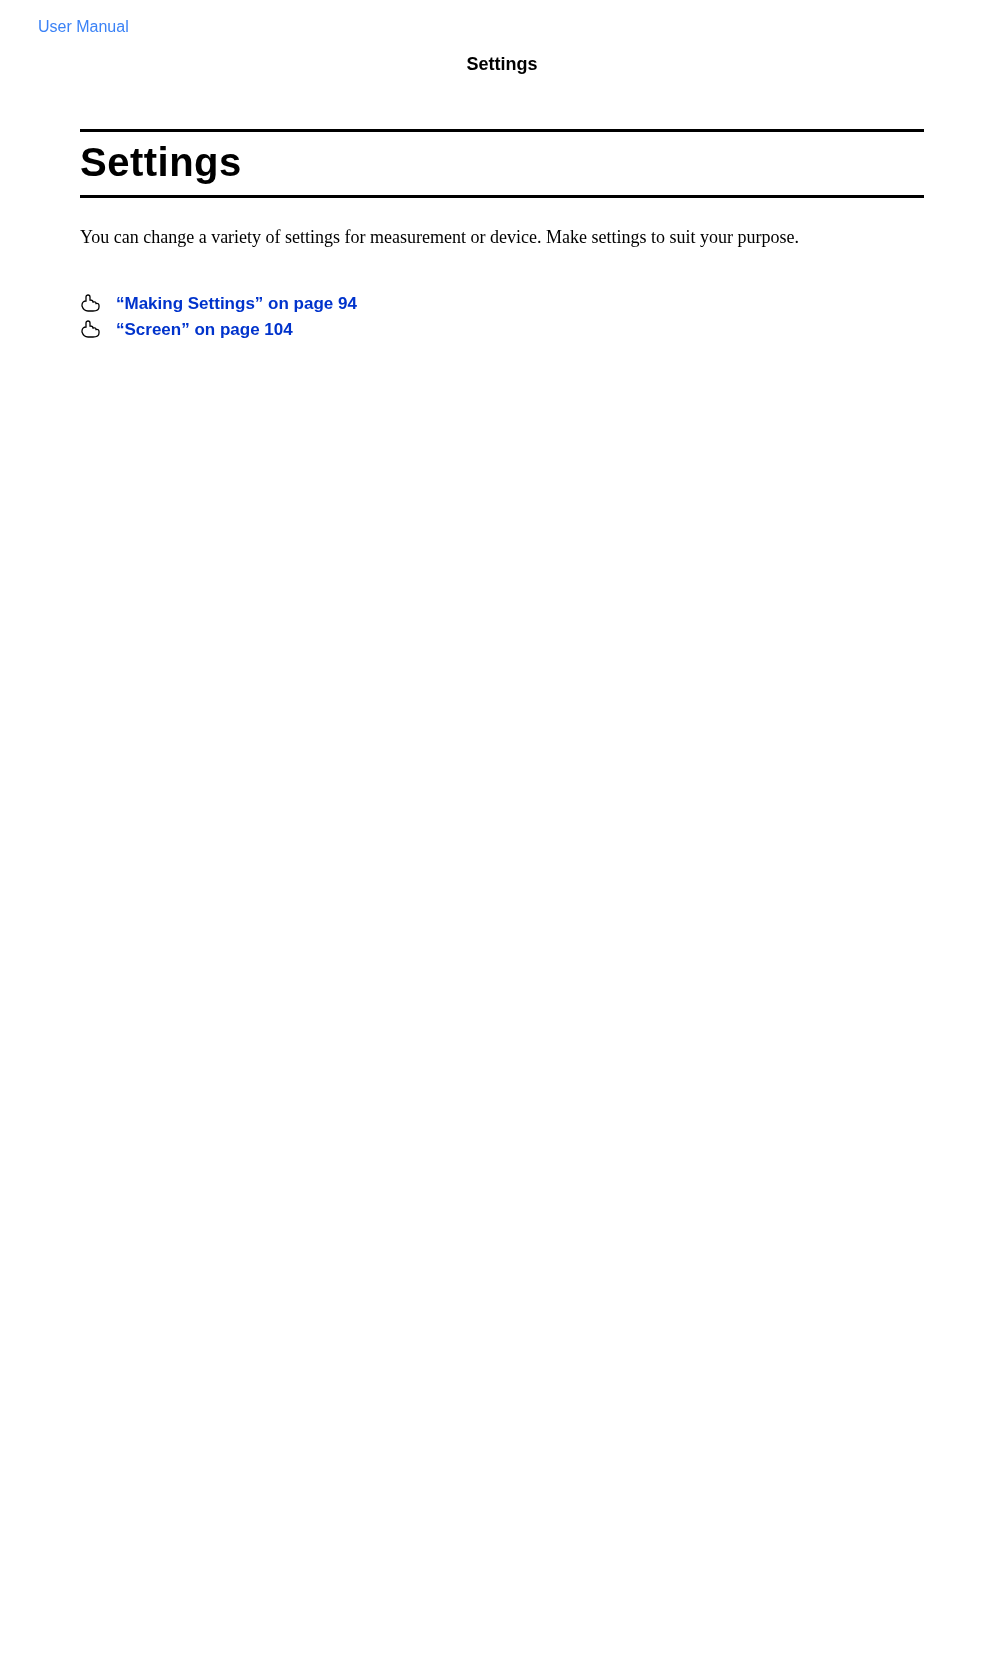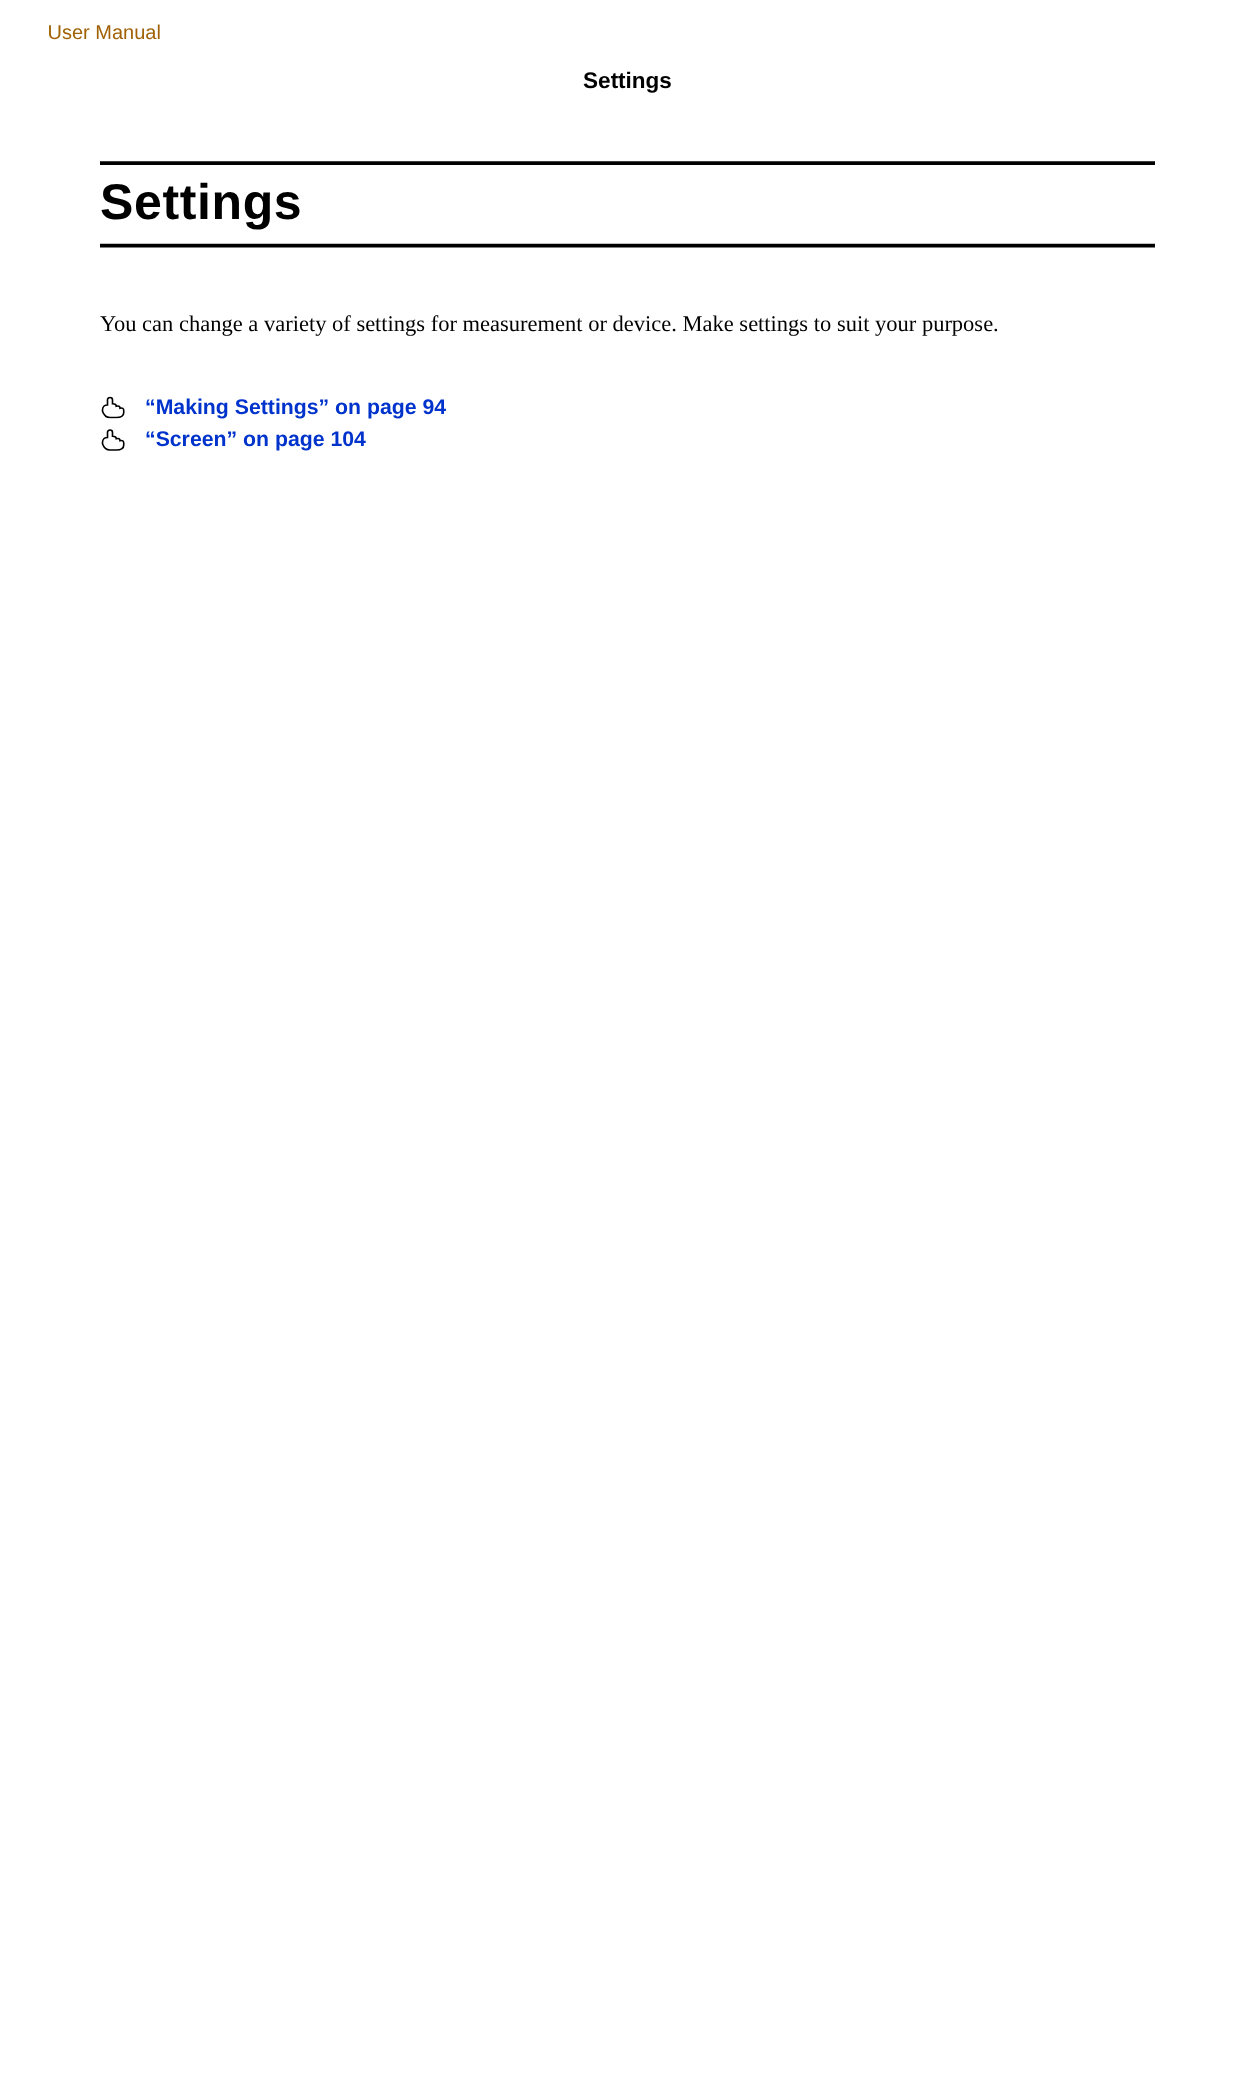--- a/index.html
+++ b/index.html
@@ -16,21 +16,21 @@
     height: 1676px;
     padding: 20px 80px 0 80px;
     position: relative;
   }
   .running-head-left {
     position: absolute;
     top: 18px;
     left: 38px;
     font-family: Arial, Helvetica, sans-serif;
     font-size: 16px;
-    color: #a16207;
+    color: #3b82f6;
   }
   .running-head-center {
     text-align: center;
     font-family: Arial, Helvetica, sans-serif;
     font-weight: 700;
     font-size: 18px;
     margin-top: 34px;
     color: #000;
   }
   .chapter-block {
@@ -39,31 +39,31 @@
     border-bottom: 3px solid #000;
     padding: 8px 0 10px 0;
   }
   .chapter-title {
     font-family: Arial, Helvetica, sans-serif;
     font-weight: 800;
     font-size: 40px;
     letter-spacing: 0.5px;
   }
   .intro {
-    margin-top: 48px;
+    margin-top: 26px;
     font-size: 18px;
     line-height: 1.45;
     font-family: Georgia, 'Times New Roman', serif;
   }
   .xref-list {
     margin-top: 44px;
   }
   .xref-item {
     display: flex;
-    align-items: center;
+    align-items: flex-start;
     gap: 10px;
     margin-bottom: 6px;
   }
   .xref-icon svg {
     width: 26px;
     height: 18px;
     display: block;
   }
   .xref-link {
     font-family: Arial, Helvetica, sans-serif;

